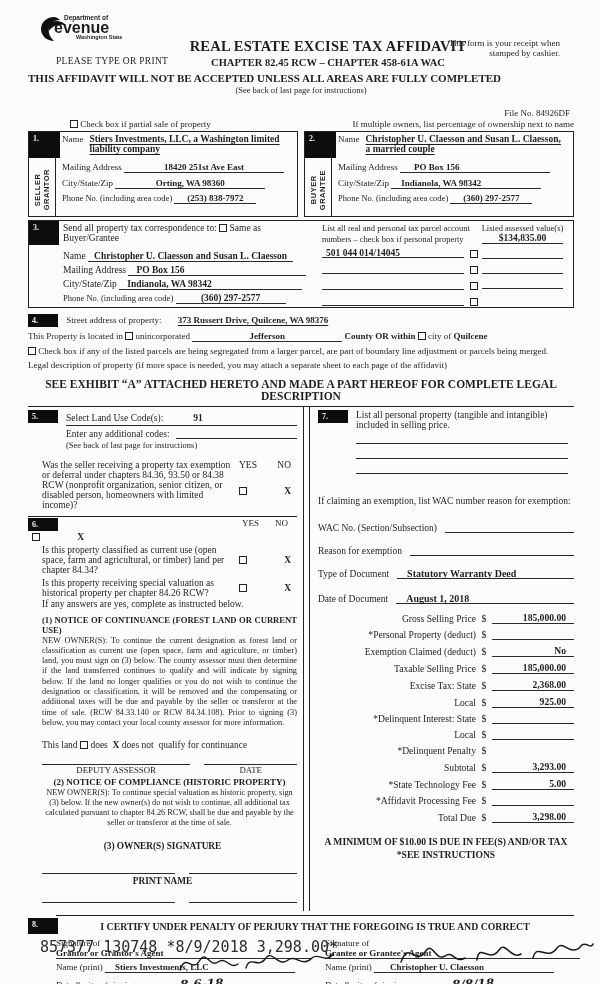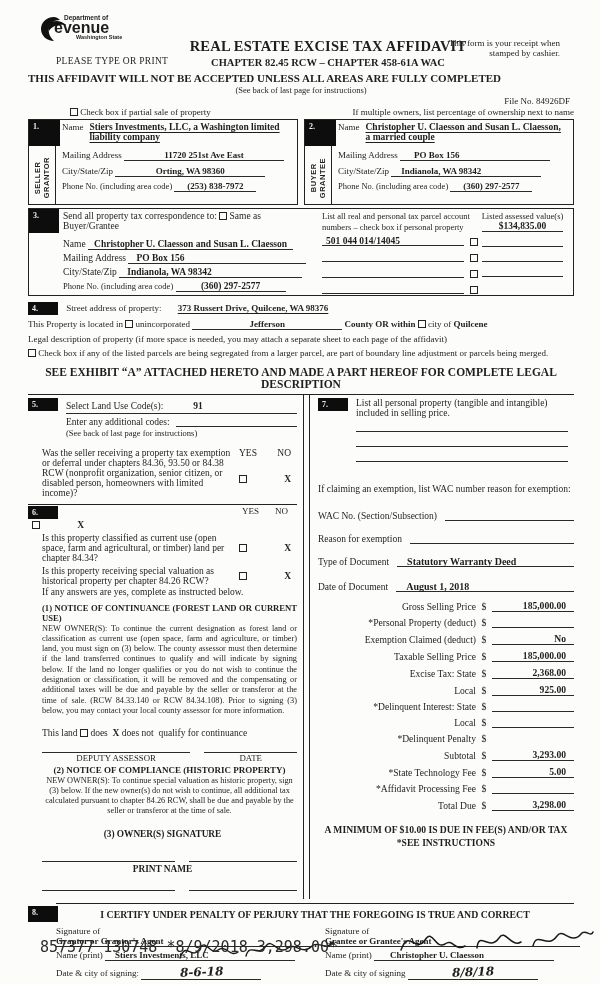--- a/index.html
+++ b/index.html
@@ -22,21 +22,21 @@
   .logo-dept { margin-left:24px; font-family:"Liberation Sans",sans-serif; font-size:6.5px; font-weight:bold; }
   .logo-rev  { margin-left:14px; font-family:"Liberation Sans",sans-serif; font-size:16px; font-weight:bold; letter-spacing:0; line-height:13px; }
   .logo-state{ margin-left:36px; font-family:"Liberation Sans",sans-serif; font-size:5.5px; font-weight:bold; }
   .please { position:absolute; left:28px; top:46px; font-size:9.5px; letter-spacing:.3px; }
   .title-wrap { position:absolute; left:130px; top:28px; width:340px; text-align:center; }
   .title { font-size:14.5px; font-weight:bold; letter-spacing:.2px; }
   .subtitle { font-size:10.5px; font-weight:bold; margin-top:2px; }
   .receipt { position:absolute; right:14px; top:28px; width:120px; text-align:right; font-size:9px; line-height:10px; }
   .warning { position:absolute; left:0; top:62px; width:100%; text-align:left; font-size:11px; font-weight:bold; }
   .seeback { position:absolute; left:0; top:75px; width:100%; text-align:center; font-size:8.5px; }
-  .fileno { text-align:right; font-size:9px; margin:0 4px 1px 0; }
+  .fileno { text-align:right; font-size:9px; margin:12px 4px 1px 0; }
   .toprow { display:flex; justify-content:space-between; font-size:9px; margin-bottom:2px; }
   
   .sb-wrap { display:flex; gap:6px; }
   .party { flex:1; border:1.3px solid #222; display:flex; position:relative; height:86px; }
   .party .numbox { position:absolute; left:0; top:0; height:26px; width:31px; }
   .vcol { width:27px; border-right:1px solid #222; display:flex; align-items:flex-end; justify-content:center; padding-bottom:6px; }
   .vlabel { writing-mode:vertical-rl; transform:rotate(180deg); font-family:"Liberation Sans",sans-serif; font-size:7.5px; font-weight:bold; letter-spacing:.5px; line-height:9px; text-align:center; }
   .pfields { flex:1; padding:2px 5px 2px 6px; font-size:9px; }
   .frow { margin-top:2px; white-space:nowrap; }
   .frow .lab { display:inline-block; }
@@ -135,21 +135,21 @@
         <span class="numbox">1.</span>
         <div class="vcol">
             <span class="vlabel"><span>SELLER</span><br><span>GRANTOR</span></span>
           </div>
         <div class="pfields">
           <div style="display:flex;">
             <span class="lab">Name</span>
             <span class="namerow"><span class="uv">Stiers Investments, LLC, a Washington limited liability company</span></span>
           </div>
           <div class="frow"><span class="lab">Mailing Address</span>
-            <span class="fill" style="width:160px; text-align:center;"><b>11720 251st Ave East</b></span></div>
+            <span class="fill" style="width:160px; text-align:center;"><b>18420 251st Ave East</b></span></div>
           <div class="frow" style="margin-top:5px;"><span class="lab">City/State/Zip</span>
             <span class="fill" style="width:150px; text-align:center;"><b>Orting, WA 98360</b></span></div>
           <div class="frow" style="margin-top:4px;"><span class="lab small">Phone No. (including area code)</span>
             <span class="fill" style="width:82px; text-align:center;"><b>(253) 838-7972</b></span></div>
         </div>
       </div>
       <div class="party">
         <span class="numbox">2.</span>
         <div class="vcol">
             <span class="vlabel"><span>BUYER</span><br><span>GRANTEE</span></span>
@@ -225,25 +225,25 @@
       <div class="s4row">
         <span>This Property is located in</span>
         <span class="cb"></span>
         <span>unincorporated</span>
         <span class="fill" style="width:150px; text-align:center;"><b>Jefferson</b></span>
         <span class="b"> <span>County OR  within</span></span>
         <span class="cb"></span>
         <span>city of</span>
         <b>Quilcene</b>
       </div>
-      <div class="s4row">Legal description of property (if more space is needed, you may attach a separate sheet to each page of the affidavit)</div>
       <div class="s4row">
         <span class="cb"></span>
         <span>Check box if any of the listed parcels are being segregated from a larger parcel, are part of boundary line adjustment or parcels being merged.</span>
       </div>
+      <div class="s4row">Legal description of property (if more space is needed, you may attach a separate sheet to each page of the affidavit)</div>
       <div class="exhibit">SEE EXHIBIT “A” ATTACHED HERETO AND MADE A PART HEREOF FOR COMPLETE LEGAL DESCRIPTION</div>
     </div>
 
     <div class="cols">
 
       <div class="colL">
         <div style="display:flex; align-items:flex-end;">
           <span class="numbox">5.</span>
           <span style="margin-left:8px;">Select Land Use Code(s):</span>
           <b style="margin-left:30px;">91</b>

